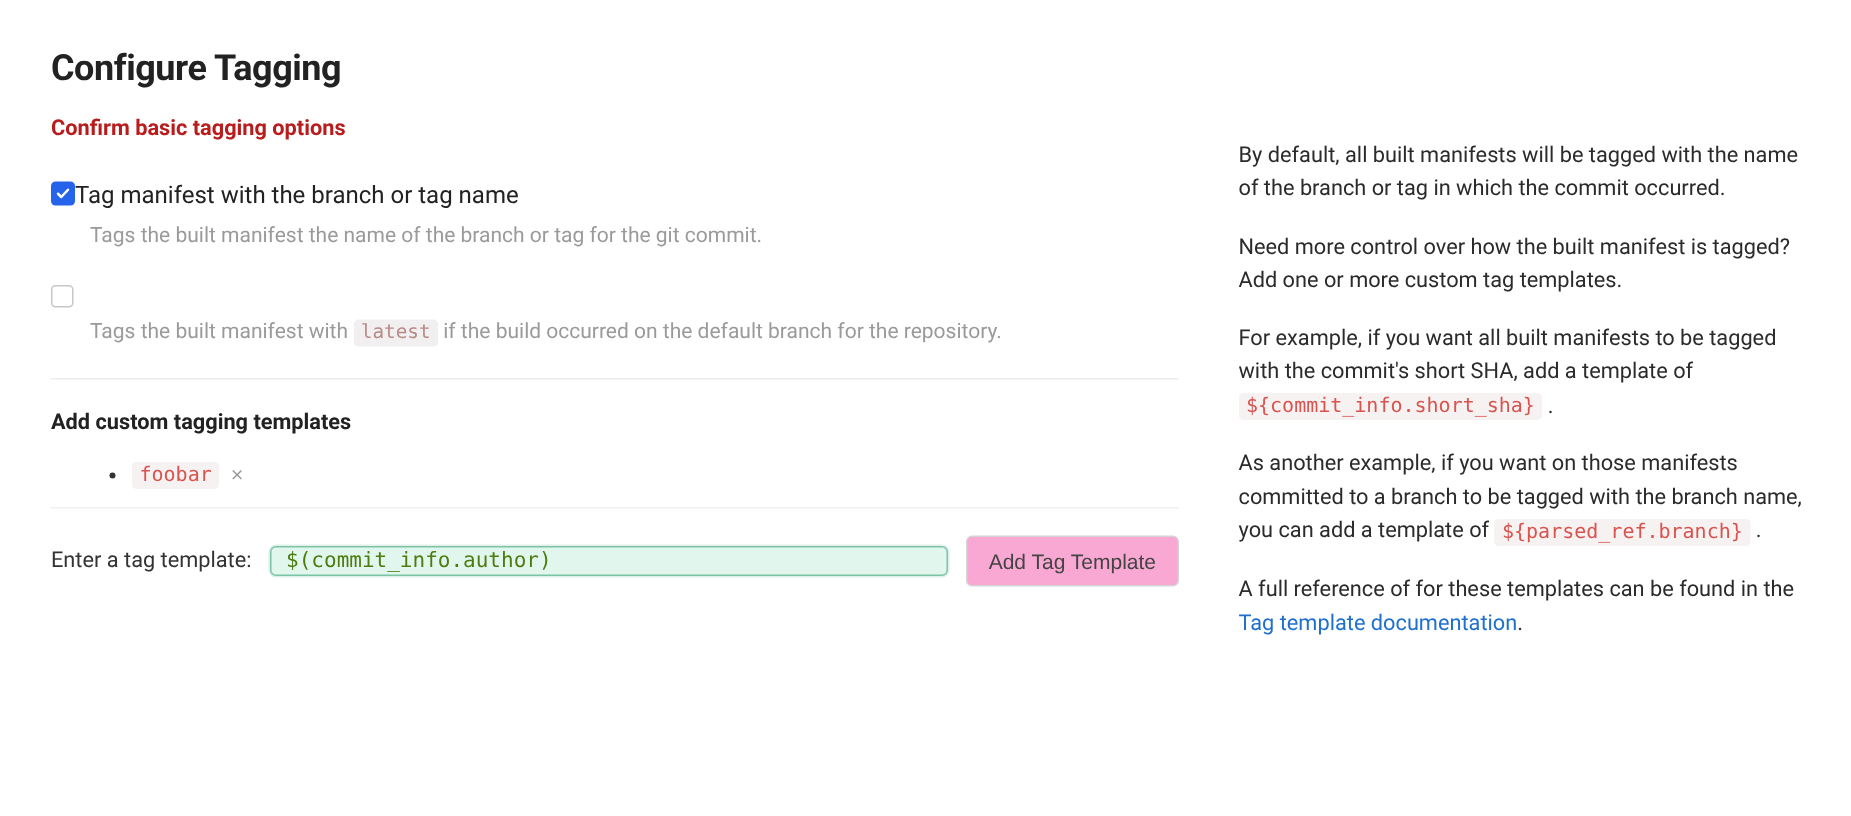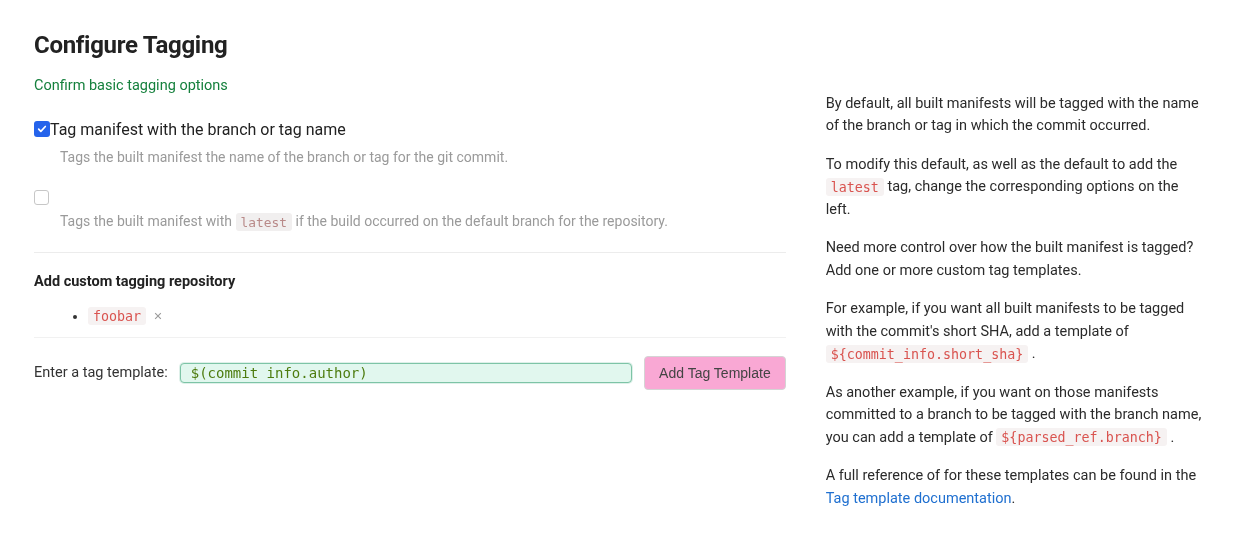--- a/index.html
+++ b/index.html
@@ -10,21 +10,21 @@
       width: 1234px;
       height: 544px;
       padding: 28px 30px 10px 34px;
       line-height: 1.45;
     }
     .layout { display: flex; gap: 40px; }
     .left { width: 755px; }
     .right { width: 380px; font-size: 14.5px; color: #2b2b2b; padding-top: 65px; }
     .right p { margin-bottom: 16px; line-height: 1.55; }
     h1 { font-size: 24px; font-weight: 700; color: #222; margin-bottom: 12px; letter-spacing: -0.3px; }
-    .subtitle { font-size: 14.5px; font-weight: 400; color: #15803d; margin-bottom: 22px; }
+    .subtitle { font-size: 14.5px; font-weight: 700; color: #b91c1c; margin-bottom: 22px; }
     .option { margin-bottom: 20px; }
     .option-row { display: flex; align-items: flex-start; }
     .checked-box {
       width: 16px; height: 16px; border-radius: 3px;
       background: #2563eb; display: inline-flex; align-items: center; justify-content: center;
       margin-top: 3px;
       flex-shrink: 0;
     }
     .checked-box svg { width: 10px; height: 10px; }
     .unchecked-box {
@@ -107,43 +107,40 @@
       <div class="option-row">
         <span class="unchecked-box"></span>
       </div>
       <div class="option-desc">
         <span>Tags the built manifest with </span><span class="code-gray">latest</span><span> if the build occurred on the default branch for the repository.</span>
       </div>
     </div>
 
     <hr class="soft">
 
-    <div class="section-title">Add custom tagging repository</div>
+    <div class="section-title">Add custom tagging templates</div>
 
     <ul class="tags">
       <li>
         <span class="code">foobar</span>
         <span class="remove-x">×</span>
       </li>
     </ul>
 
     <hr class="thin">
 
     <div class="template-row">
       <span class="template-label">Enter a tag template:</span>
       <input class="template-input" type="text" value="$(commit_info.author)" style="">
       <button class="add-btn">Add Tag Template</button>
     </div>
   </div>
 
   <div class="right">
     <p>By default, all built manifests will be tagged with the name of the branch or tag in which the commit occurred.</p>
-    <p>
-      <span>To modify this default, as well as the default to add the </span><span class="code">latest</span><span> tag, change the corresponding options on the left.</span>
-    </p>
     <p>Need more control over how the built manifest is tagged? Add one or more custom tag templates.</p>
     <p>
       <span>For example, if you want all built manifests to be tagged with the commit's short SHA, add a template of </span><span class="code">${commit_info.short_sha}</span><span> .</span>
     </p>
     <p>
       <span>As another example, if you want on those manifests committed to a branch to be tagged with the branch name, you can add a template of </span><span class="code">${parsed_ref.branch}</span><span> .</span>
     </p>
     <p>
       <span>A full reference of for these templates can be found in the </span><span class="link">Tag template documentation</span><span>.</span>
     </p>

